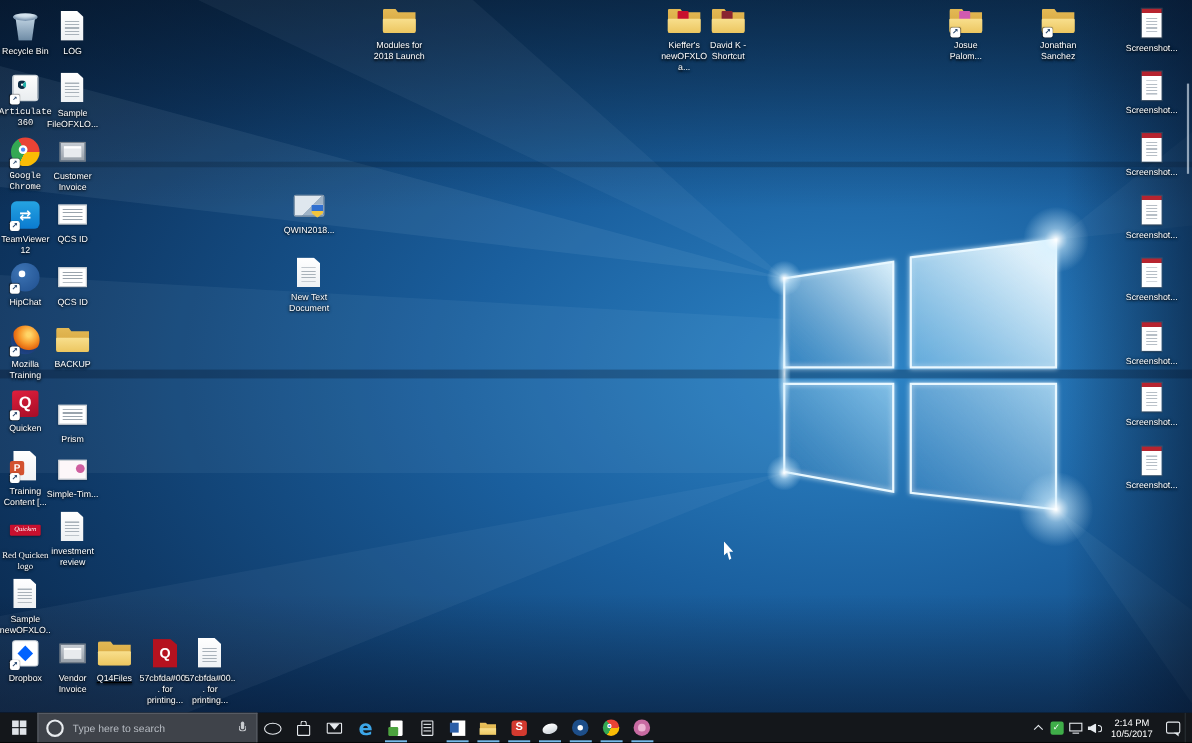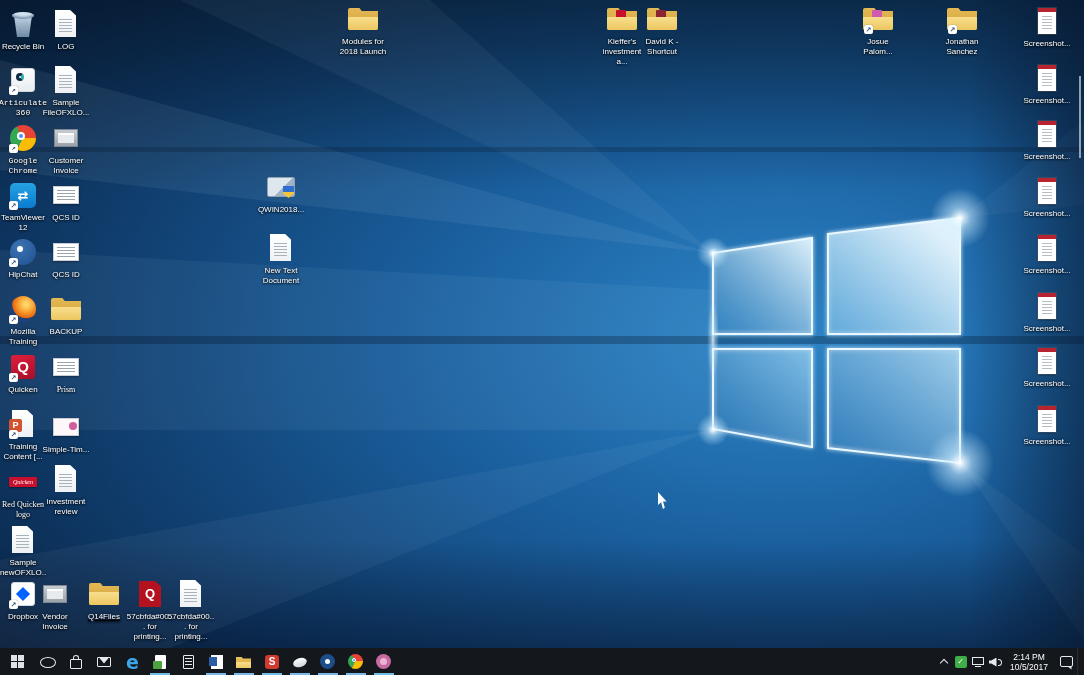--- a/index.html
+++ b/index.html
@@ -333,21 +333,21 @@
         <div class="lbl">LOG</div>
       </div>
       <div class="di" style="left: 339px; top: 3px;">
         <span class="ico folder"></span>
         <div class="lbl">Modules for 2018 Launch</div>
       </div>
       <div class="di" style="left: 598px; top: 3px;">
         <span class="ico folder">
           <i class="fc" style="background: rgb(200, 16, 46);"></i>
         </span>
-        <div class="lbl">Kieffer's investment a...</div>
+        <div class="lbl">Kieffer's newOFXLO a...</div>
       </div>
       <div class="di" style="left: 638px; top: 3px;">
         <span class="ico folder">
           <i class="fc" style="background: rgb(138, 36, 48);"></i>
         </span>
         <div class="lbl">David K - Shortcut</div>
       </div>
       <div class="di" style="left: 854px; top: 3px;">
         <span class="ico folder">
           <i class="fc" style="background: rgb(208, 90, 176);"></i>
@@ -450,21 +450,21 @@
       <div class="di" style="left: 42px; top: 293px;">
         <span class="ico folder"></span>
         <div class="lbl">BACKUP</div>
       </div>
       <div class="di" style="left: -1px; top: 351px;">
         <span class="ico quicken" data-glyph="Q">
           <i class="sc"></i>
         </span>
         <div class="lbl">Quicken</div>
       </div>
-      <div class="di" style="left: 42px; top: 351px; font-family: Liberation Serif, serif;">
+      <div class="di" style="left: 42px; top: 361px;">
         <span class="ico card"></span>
         <div class="lbl">Prism</div>
       </div>
       <div class="di" style="left: -1px; top: 408px;">
         <span class="ico ppt" data-glyph="P">
           <i class="sc"></i>
         </span>
         <div class="lbl">Training Content [...</div>
       </div>
       <div class="di" style="left: 42px; top: 411px;">
@@ -482,41 +482,46 @@
       <div class="di" style="left: -1px; top: 524px;">
         <span class="ico page"></span>
         <div class="lbl">Sample newOFXLO...</div>
       </div>
       <div class="di" style="left: -1px; top: 578px;">
         <span class="ico dropbox">
           <i class="sc"></i>
         </span>
         <div class="lbl">Dropbox</div>
       </div>
-      <div class="di" style="left: 31px; top: 578px;">
+      <div class="di" style="left: 42px; top: 578px;">
         <span class="ico invoice"></span>
         <div class="lbl">Vendor Invoice</div>
       </div>
       <div class="di" style="left: 80px; top: 578px; text-decoration: underline;">
         <span class="ico folder"></span>
         <div class="lbl">Q14Files</div>
       </div>
       <div class="di" style="left: 126px; top: 578px;">
         <span class="ico qfile" data-glyph="Q"></span>
         <div class="lbl">57cbfda#00... for printing...</div>
       </div>
       <div class="di" style="left: 167px; top: 578px;">
         <span class="ico page"></span>
         <div class="lbl">57cbfda#00... for printing...</div>
       </div>
     </div>
 
   <div class="tb">
     <div class="tb-start">
       <span class="win"></span>
+    </div>
+    <div class="tb-search">
+      <span class="s-circle"></span>
+      <input class="s-input" type="text" placeholder="Type here to search" style="">
+      <span class="mic"></span>
     </div>
 
     <div id="tb-apps">
         <div class="tbtn">
           <span class="tico taskview"></span>
         </div>
         <div class="tbtn">
           <span class="tico store"></span>
         </div>
         <div class="tbtn">

